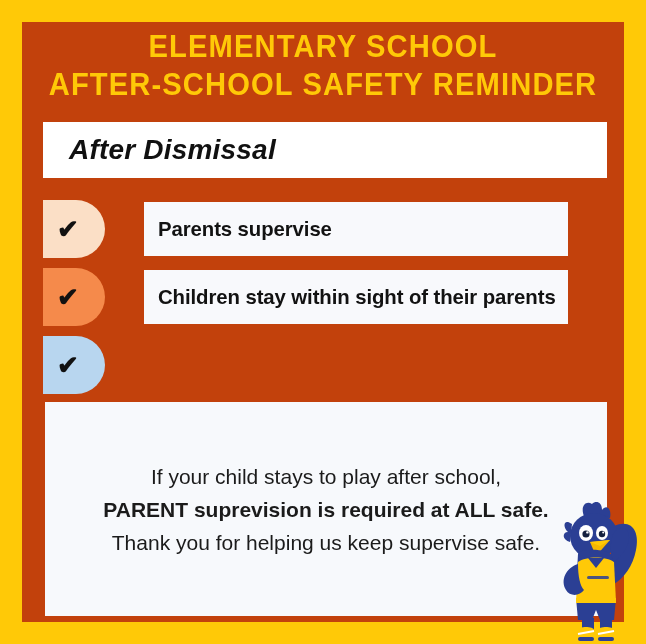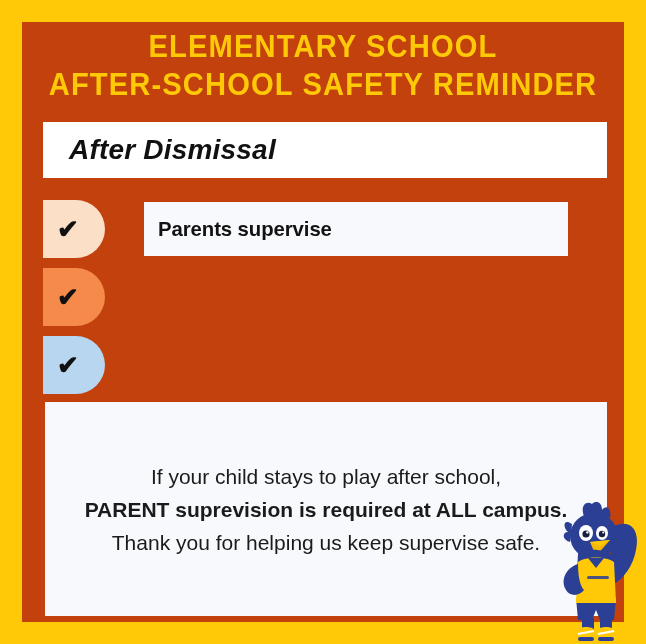--- a/index.html
+++ b/index.html
@@ -188,33 +188,36 @@
         </div>
         <div class="check-label-box">
           <span class="check-label">Parents supervise</span>
         </div>
       </div>
 
       <div class="check-row">
         <div class="check-box" style="background:#F58A4B;">
           <span class="check-mark">✔</span>
         </div>
+        <div class="check-label-box">
+          <span class="check-label">Children stay within sight of their parents</span>
+        </div>
       </div>
 
       <div class="check-row">
         <div class="check-box" style="background:#B8D6EF;">
           <span class="check-mark">✔</span>
         </div>
       </div>
 
     </div>
 
     <div id="footer-panel">
       <div class="footer-line">If your child stays to play after school,</div>
-      <div class="footer-line strong">PARENT suprevision is required at ALL campus.</div>
+      <div class="footer-line strong">PARENT suprevision is required at ALL safe.</div>
       <div class="footer-line">Thank you for helping us keep supervise safe.</div>
     </div>
 
   </div>
 
   <svg id="mascot" viewBox="0 0 106 146">
 
     <path d="M74 28 C92 20 100 34 96 52 C93 68 84 80 74 86 C70 72 70 44 74 28 Z" fill="#2B3F94"></path>
 
     <path d="M44 18 C40 8 46 2 52 6 C56 2 62 4 62 12 C66 6 72 10 70 20 Z" fill="#2B3F94"></path>

